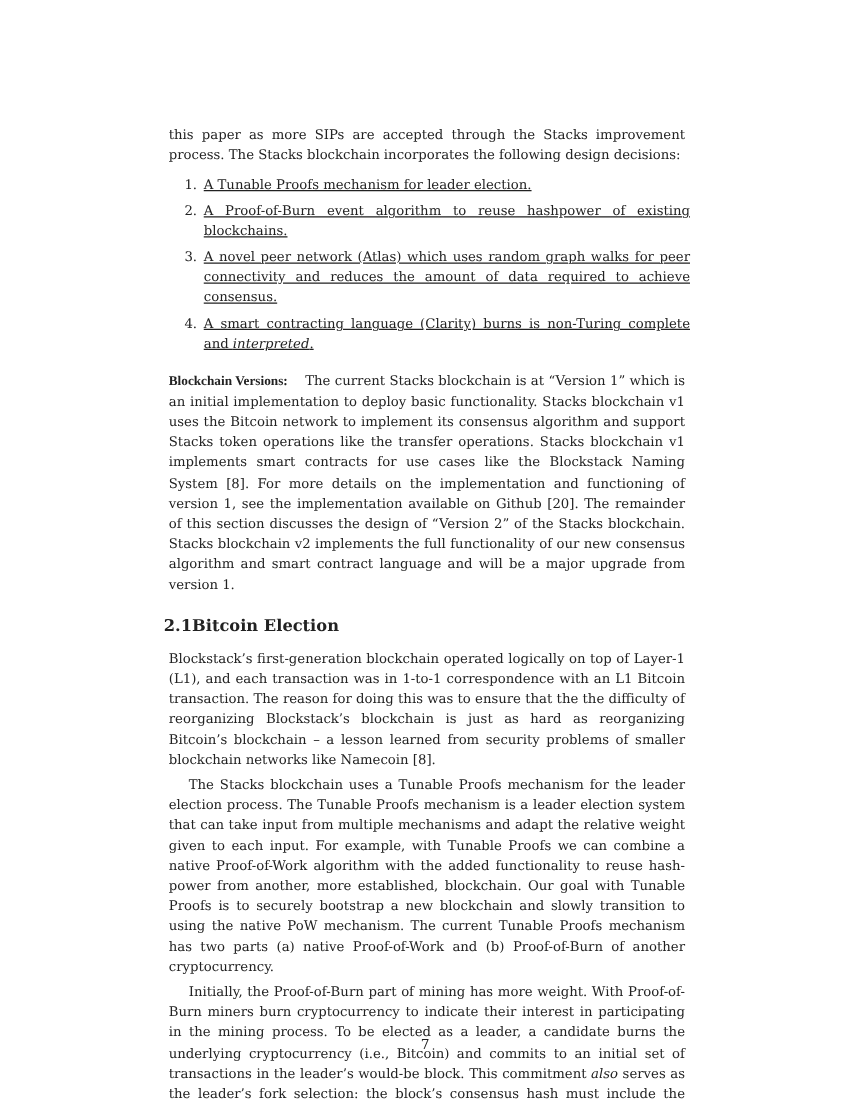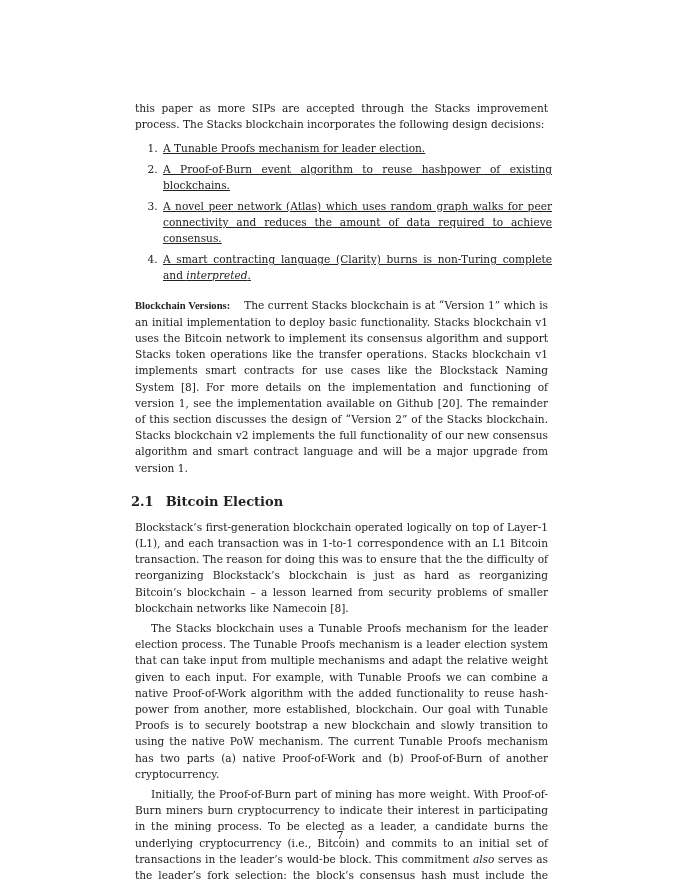--- a/index.html
+++ b/index.html
@@ -13,21 +13,21 @@
   p { margin: 4px; }
   .indent { text-indent: 16px; }
   ol { margin: 8px 0 0 0; padding-left: 30px; text-decoration: underline; }
   ol li { margin-bottom: 4.5px; padding-left: 2px; }
   .para-head { margin-top: 13px; }
   .para-head b { font-weight: bold; margin-right: 14px; font-family: Liberation Serif, serif; }
   h2 {
     font-family: "DejaVu Serif", serif; font-size: 13px; font-weight: bold;
     margin: 17px 0 8px 0; line-height: 18px;
   }
-  h2 .num { margin-right: 12px; }
+  h2 .num { }
   .pagenum {
     position: absolute; left: 0; width: 680px; top: 829px; text-align: center;
     font-family: "DejaVu Serif", serif; font-size: 11px; color: #222;
   }
 </style>
 </head>
 <body>
 
 <div class="page">
   <p>this paper as more SIPs are accepted through the Stacks improvement process. The Stacks blockchain incorporates the following design decisions:</p>

